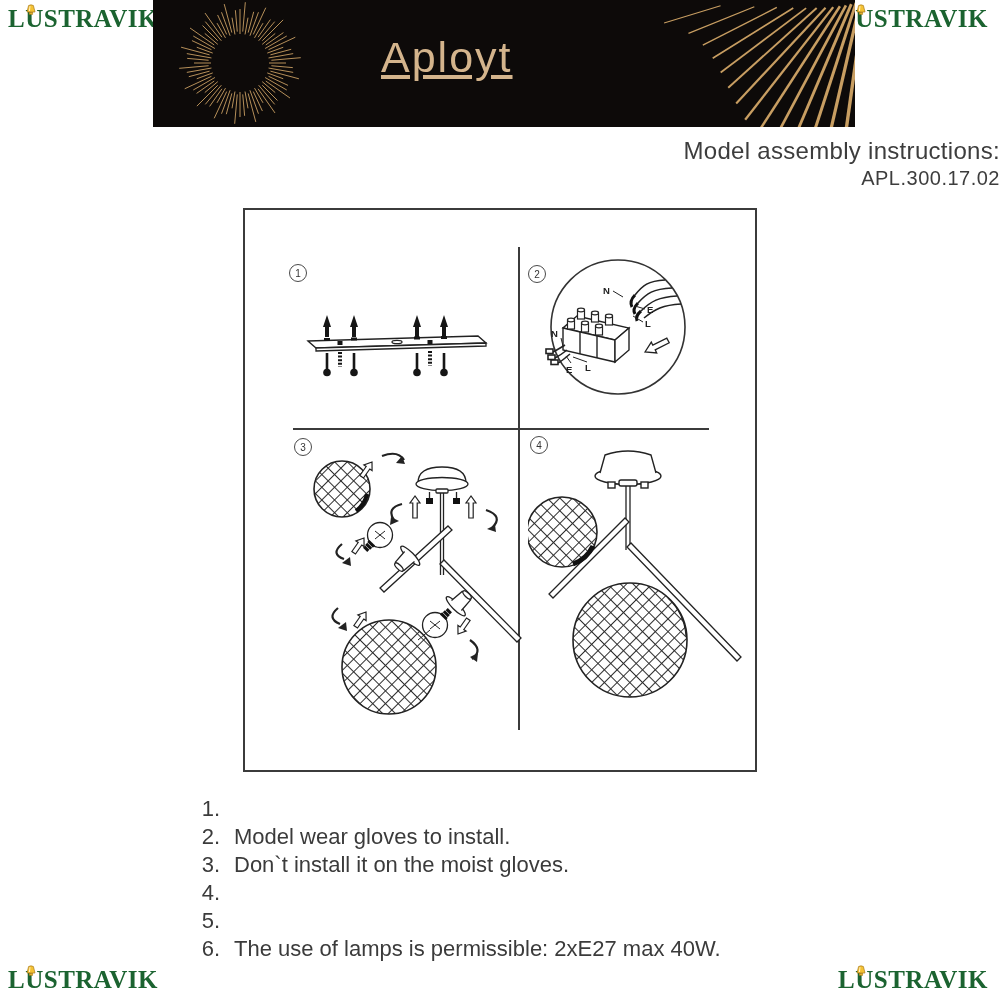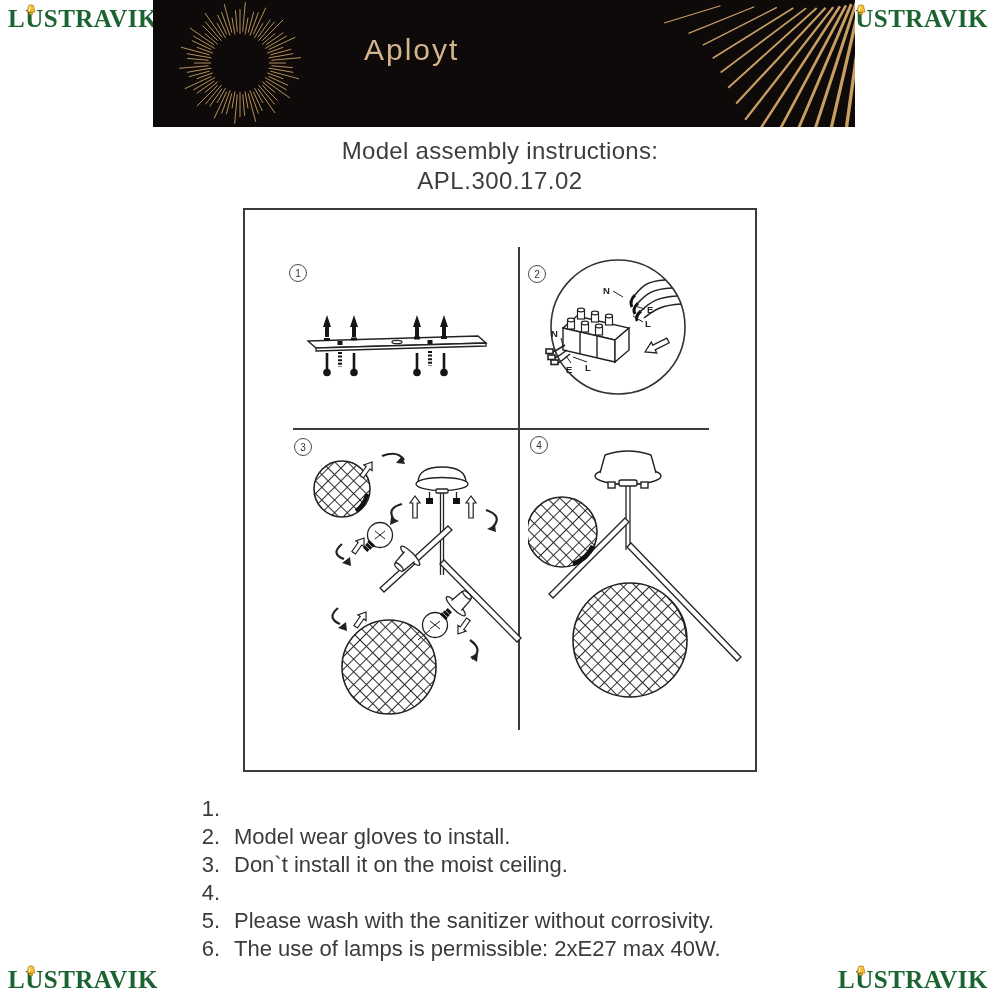--- a/index.html
+++ b/index.html
@@ -9,28 +9,28 @@
   
   .wm{position:absolute;font-family:"Liberation Serif",serif;font-weight:bold;
       font-size:25px;letter-spacing:.5px;color:#1b6330;white-space:nowrap;}
   .wm .lamp{position:absolute;left:16px;top:-2px;width:14px;height:14px;}
   .wm-tl{left:8px;top:5px;} .wm-tr{right:12px;top:5px;}
   .wm-bl{left:8px;top:966px;} .wm-br{right:12px;top:966px;}
 
   
   #banner{position:absolute;left:153px;top:0;width:702px;height:127px;background:#0d0a09;overflow:hidden;}
   #burst-svg{position:absolute;left:12px;top:0px;}
-  #brand-name{position:absolute;left:211px;top:33px;font-size:30px;font-weight:300;
-              letter-spacing:2px;color:#d4b48c;}
+  #brand-name{position:absolute;left:228px;top:33px;font-size:43px;font-weight:300;
+              letter-spacing:2px;color:#d4b48c;text-decoration:underline;}
   #fan-svg{position:absolute;right:0;top:0;}
 
   
-  .title-line{position:absolute;left:0;width:100%;text-align:center;color:#3d3d3d;}
+  .title-line{position:absolute;left:0;width:100%;text-align:right;color:#3d3d3d;}
   #title1{top:137px;font-size:24px;letter-spacing:.3px;}
-  #title2{top:167px;font-size:24px;letter-spacing:.5px;}
+  #title2{top:167px;font-size:20px;letter-spacing:.5px;}
 
   
   #panel{position:absolute;left:243px;top:208px;width:514px;height:564px;
          border:2px solid #3b3b3b;box-sizing:border-box;background:#fff;}
   .vdiv{position:absolute;left:273px;top:37px;width:2px;height:483px;background:#3b3b3b;}
   .hdiv{position:absolute;left:48px;top:218px;width:416px;height:2px;background:#3b3b3b;}
   .badge{position:absolute;width:16px;height:16px;border:1.5px solid #4a4a4a;border-radius:50%;
          display:flex;align-items:center;justify-content:center;font-size:10px;color:#333;}
   #badge1{left:44px;top:54px;} #badge2{left:283px;top:55px;}
   #badge3{left:49px;top:228px;} #badge4{left:285px;top:226px;}
@@ -417,28 +417,27 @@
   <div id="list">
     <div class="li">
       <span class="num">1.</span>
     </div>
     <div class="li">
       <span class="num">2.</span>
       <span>Model wear gloves to install.</span>
     </div>
     <div class="li">
       <span class="num">3.</span>
-      <span>Don`t install it on the moist ceiling.</span>
+      <span>Don`t install it on the moist gloves.</span>
     </div>
     <div class="li">
       <span class="num">4.</span>
     </div>
     <div class="li">
       <span class="num">5.</span>
-      <span>Please wash with the sanitizer without corrosivity.</span>
     </div>
     <div class="li">
       <span class="num">6.</span>
       <span>The use of lamps is permissible: 2xE27 max 40W.</span>
     </div>
   </div>
 
 </div>
 
 </body></html>

